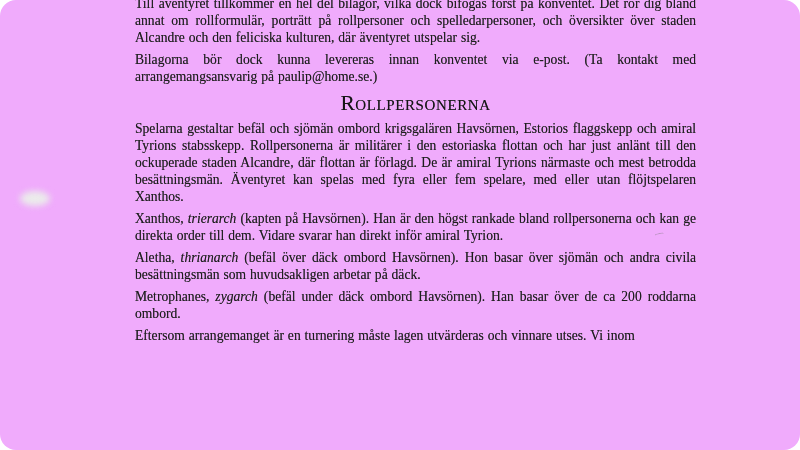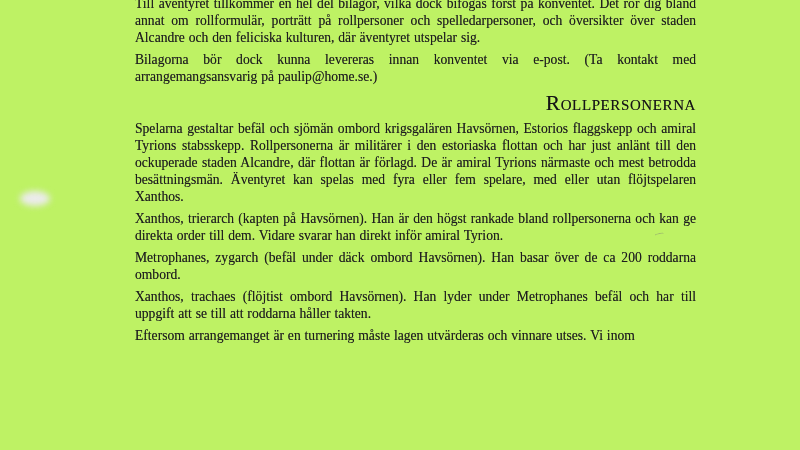--- a/index.html
+++ b/index.html
@@ -10,21 +10,22 @@
   body {
     width: 800px;
     height: 450px;
     overflow: hidden;
     position: relative;
     font-family: "Liberation Serif", serif;
   }
   .page {
     position: absolute;
     inset: 0;
-    background: #bef264;
+    background: #f0abfc;
+    border-radius: 16px;
   }
   .text-column {
     position: absolute;
     left: 135px;
     top: -5px;
     width: 561px;
     color: #1e1e1e;
     text-align: justify;
     text-shadow: 0 0 0.55px rgba(45, 45, 45, 0.6);
   }
@@ -35,23 +36,24 @@
     word-spacing: 0.5px;
   }
   .section-heading {
     font-variant: small-caps;
     font-weight: normal;
     font-size: 21.5px;
     line-height: 24px;
     letter-spacing: 0.6px;
     margin: 6px 0 5px 0;
     color: #151515;
-    text-align: right;
+    text-align: center;
   }
   .it {
+    font-style: italic;
     margin-top: 32px;
   }
   .scan-smudge {
     position: absolute;
     left: 20px;
     top: 191px;
     width: 30px;
     height: 15px;
     background: #ebebeb;
     border-radius: 50%;
@@ -77,25 +79,25 @@
     <p>Till äventyret tillkommer en hel del bilagor, vilka dock bifogas först på konventet. Det rör dig bland annat om rollformulär, porträtt på rollpersoner och spelledarpersoner, och översikter över staden Alcandre och den feliciska kulturen, där äventyret utspelar sig.</p>
 
     <p>Bilagorna bör dock kunna levereras innan konventet via e-post. (Ta kontakt med arrangemangsansvarig på paulip@home.se.)</p>
 
     <h2 class="section-heading">Rollpersonerna</h2>
 
     <p>Spelarna gestaltar befäl och sjömän ombord krigsgalären Havsörnen, Estorios flaggskepp och amiral Tyrions stabsskepp. Rollpersonerna är militärer i den estoriaska flottan och har just anlänt till den ockuperade staden Alcandre, där flottan är förlagd. De är amiral Tyrions närmaste och mest betrodda besättningsmän. Äventyret kan spelas med fyra eller fem spelare, med eller utan flöjtspelaren Xanthos.</p>
 
     <p><span>Xanthos,</span> <span class="it">trierarch</span> <span>(kapten på Havsörnen). Han är den högst rankade bland rollpersonerna och kan ge direkta order till dem. Vidare svarar han direkt inför amiral Tyrion.</span></p>
 
+    <p><span>Aletha,</span> <span class="it">thrianarch</span> <span>(befäl över däck ombord Havsörnen). Hon basar över sjömän och andra civila besättningsmän som huvudsakligen arbetar på däck.</span></p>
 
 
     <p><span>Metrophanes,</span> <span class="it">zygarch</span> <span>(befäl under däck ombord Havsörnen). Han basar över de ca 200 roddarna ombord.</span></p>
 
-    <p><span>Xanthos,</span> <span class="it">trachaes</span> <span>(flöjtist ombord Havsörnen). Han lyder under Metrophanes befäl och har till uppgift att se till att roddarna håller takten.</span></p>
 
 
     <p>Eftersom arrangemanget är en turnering måste lagen utvärderas och vinnare utses. Vi inom</p>
 
   </div>
 
   <div class="scan-smudge"></div>
   <div class="scan-mark"></div>
 </div>
 

